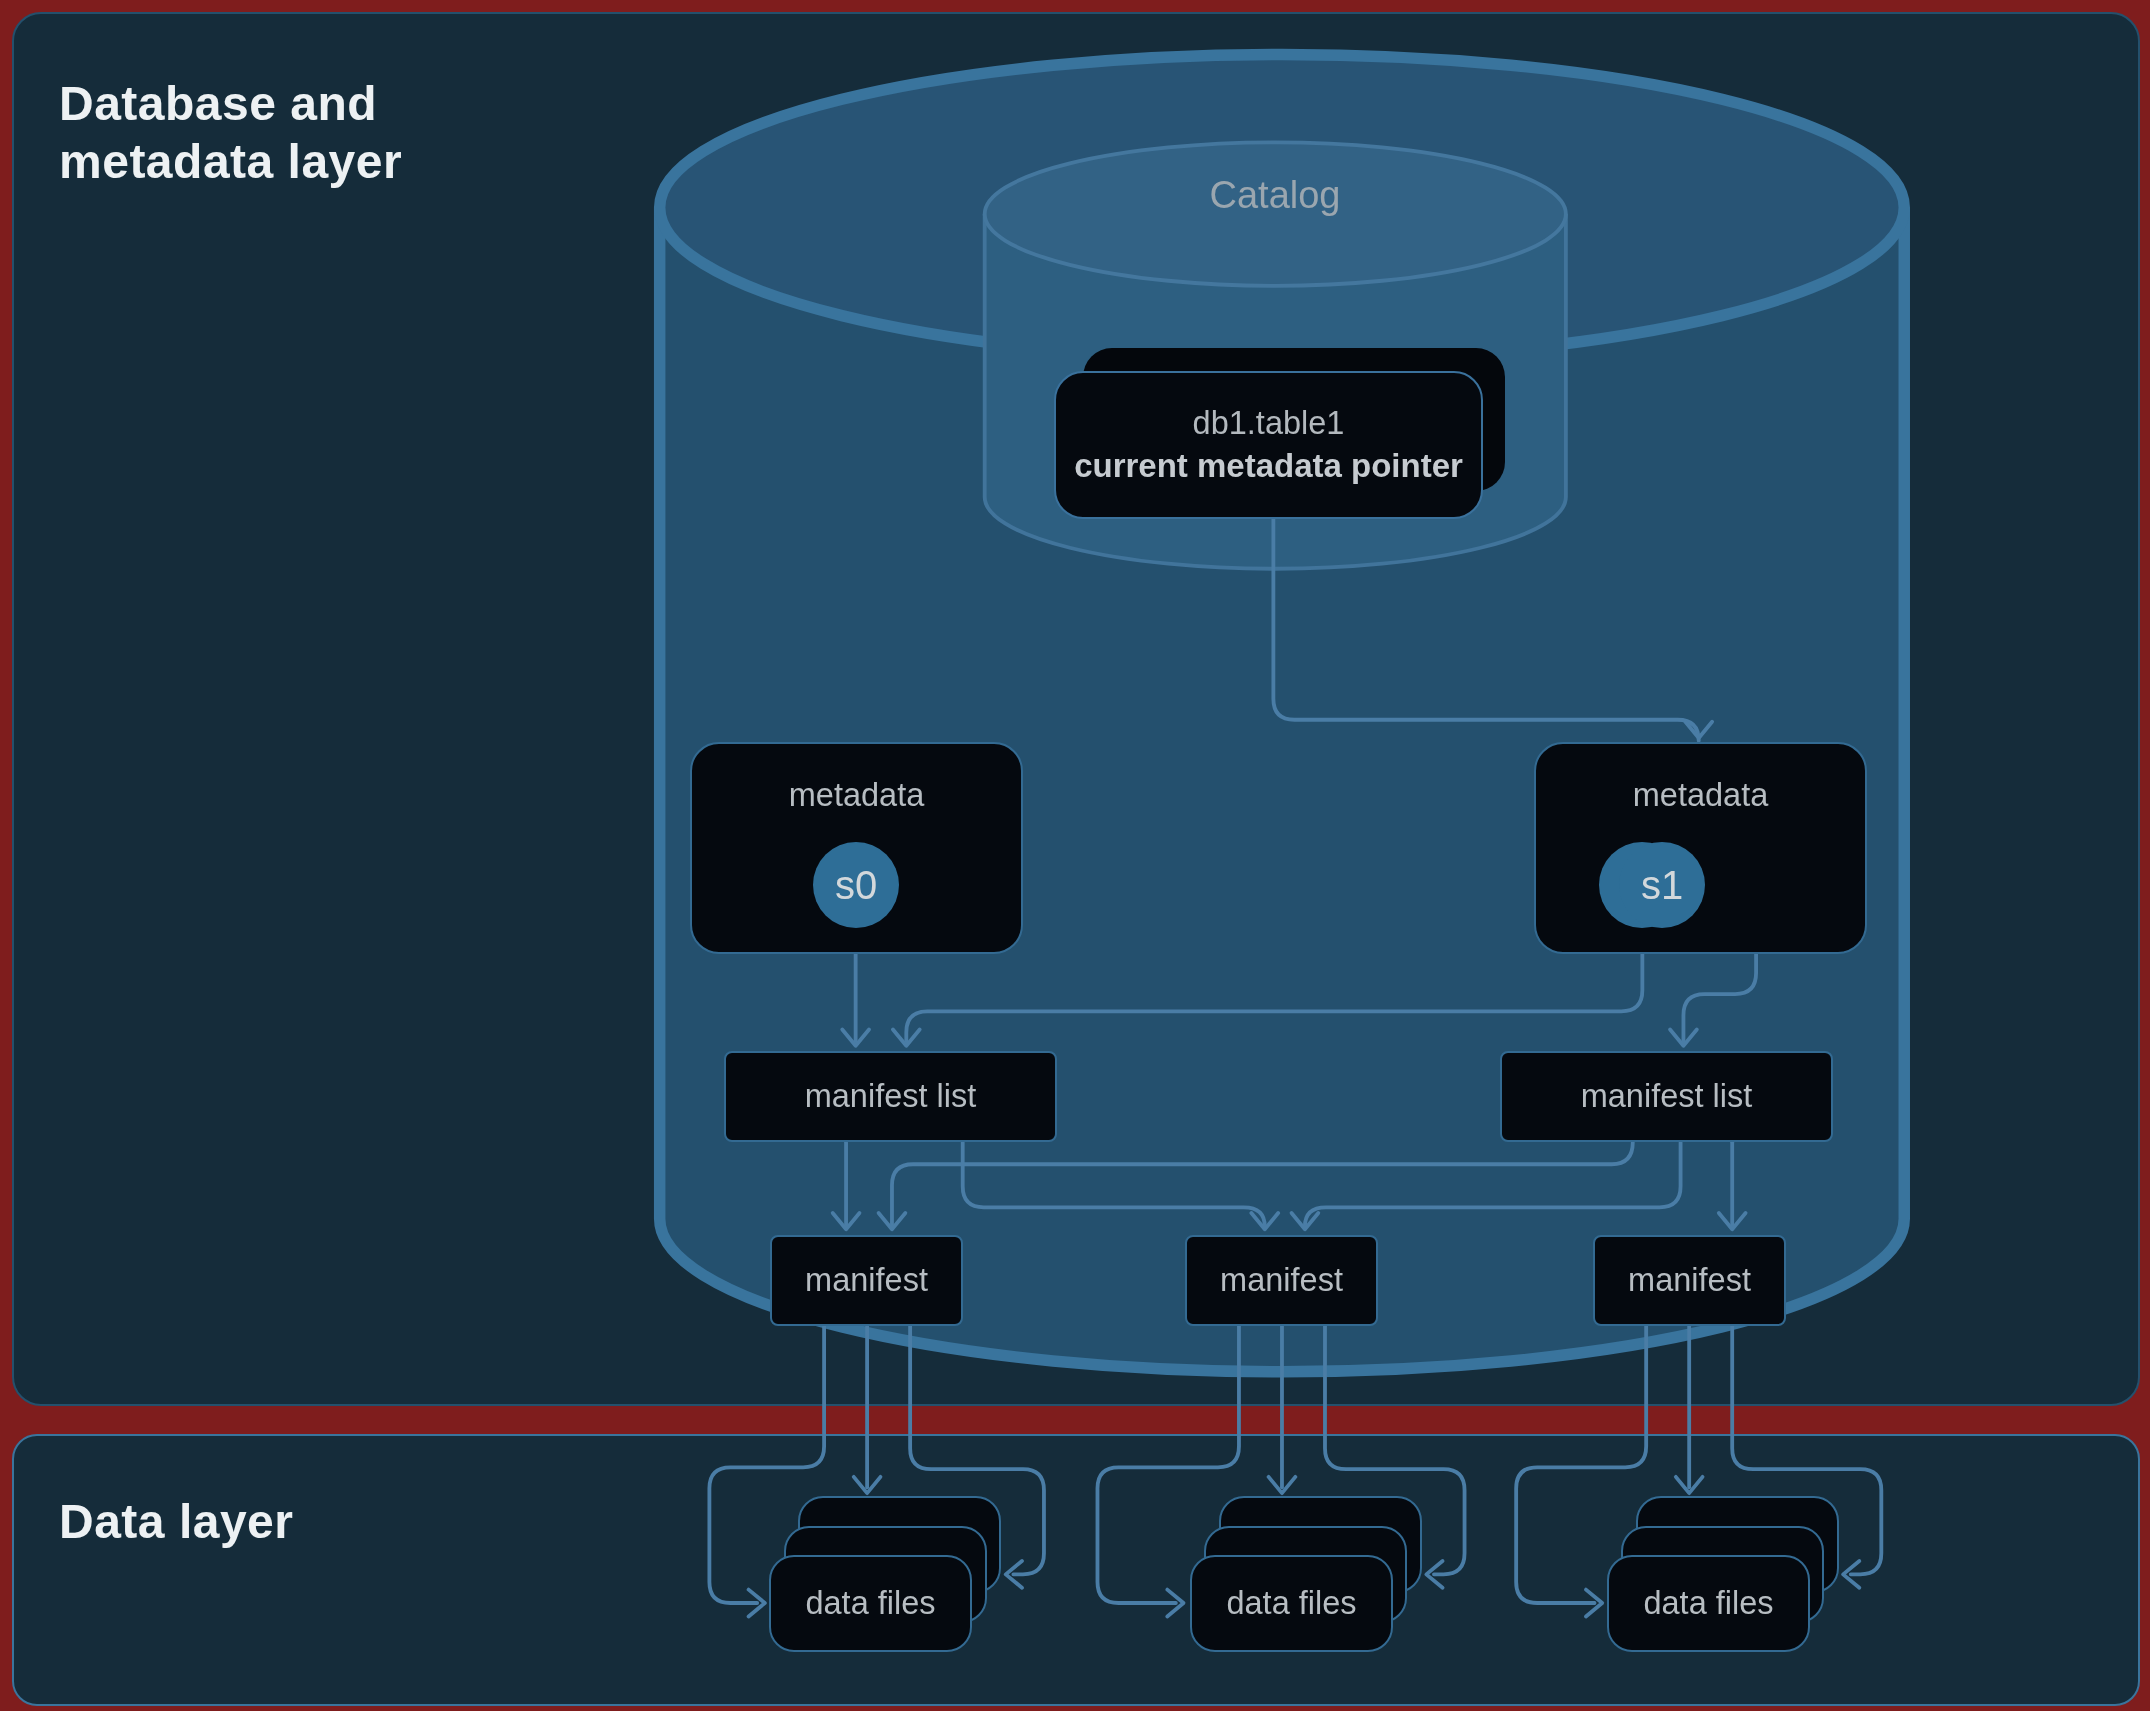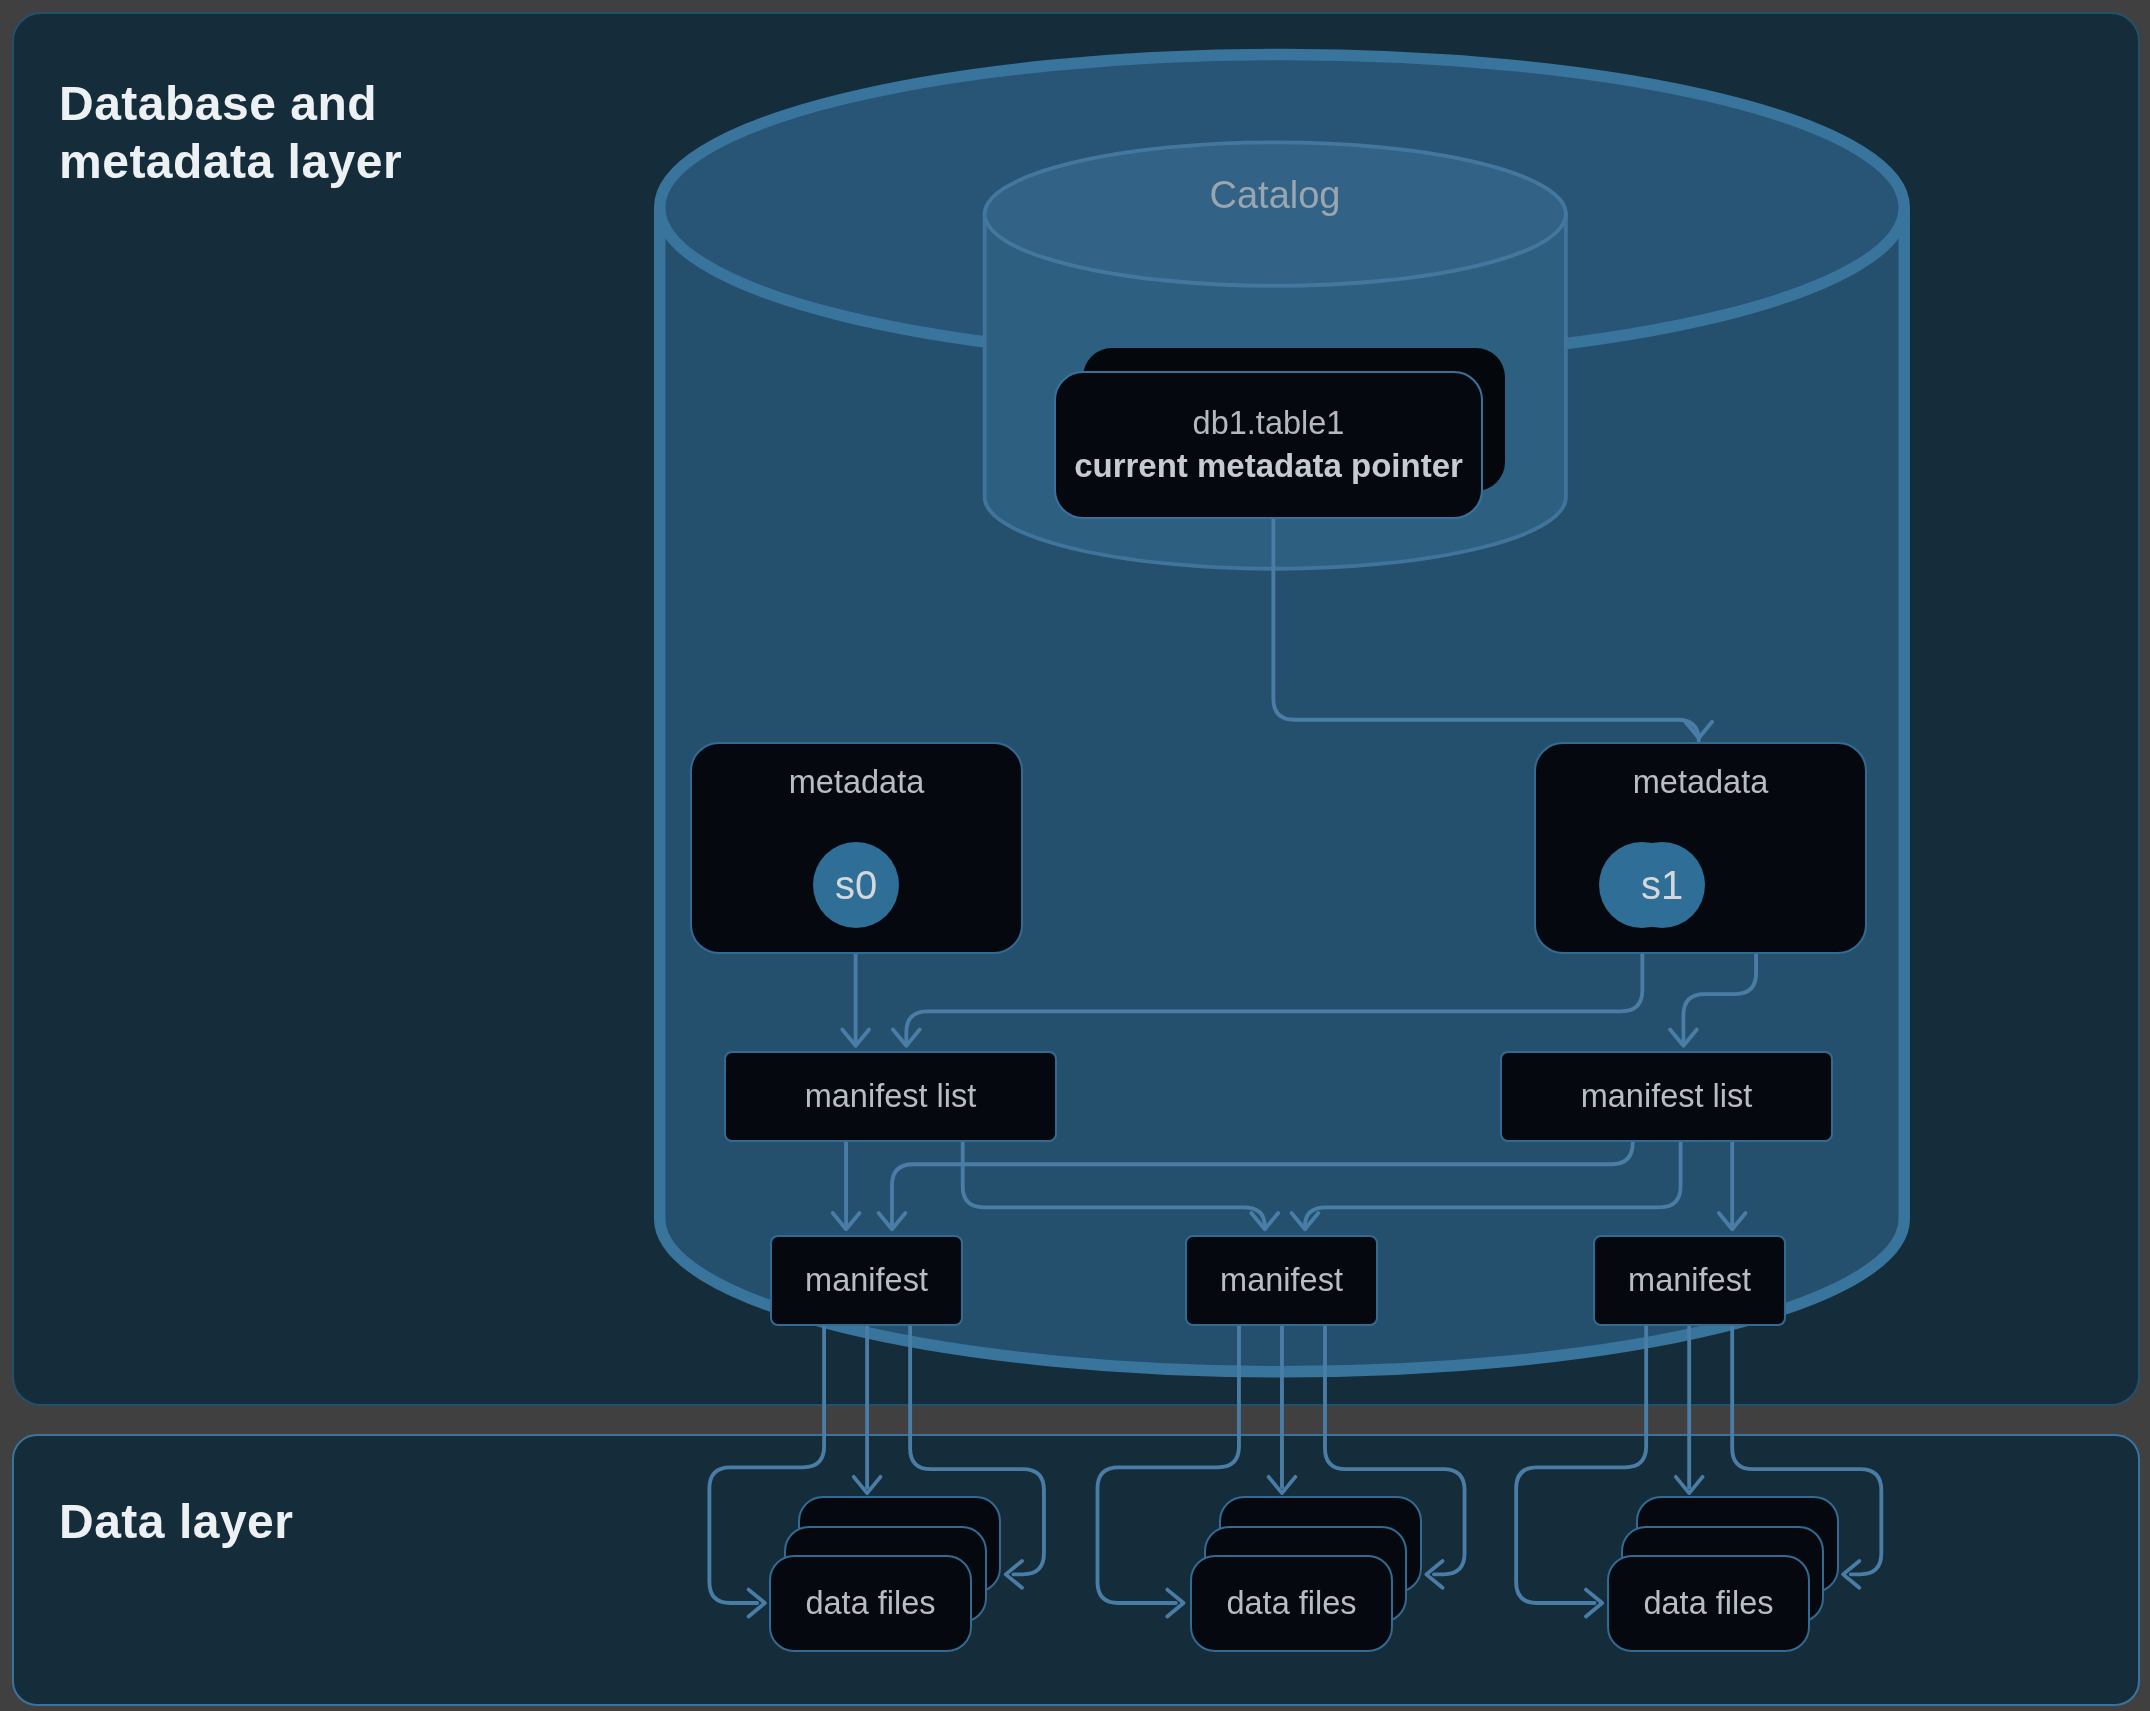--- a/index.html
+++ b/index.html
@@ -1,36 +1,36 @@
 <!DOCTYPE html>
 <html><head>
 <meta charset="utf-8">
 <style>
   html,body{margin:0;padding:0;background:#070809;}
   .stage{
     position:relative;width:2151px;height:1712px;overflow:hidden;
-    background:#404040;font-family:"Liberation Sans", sans-serif;
+    background:#7f1d1d;font-family:"Liberation Sans", sans-serif;
     -webkit-font-smoothing:antialiased;
   }
   .panel{position:absolute;background:#152c3a;box-sizing:border-box;}
   .panel-top{left:11.5px;top:11.5px;width:2128px;height:1394px;border:2.9px solid #24506c;border-radius:29px;}
   .panel-data{left:11.5px;top:1434px;width:2128px;height:272px;border:2.9px solid #3a749c;border-radius:25px;}
   .layer-title{
     position:absolute;color:#edf1f3;font-size:48px;font-weight:bold;
     line-height:58px;white-space:pre-line;letter-spacing:0.5px;
   }
   .title-meta{left:59px;top:75px;}
   .title-data{left:59px;top:1493px;}
   svg.diagram{position:absolute;left:0;top:0;}
   .box{
     position:absolute;background:#05090f;border:2.9px solid #336a92;border-radius:8px;
     color:#b7bdc2;font-size:32.5px;display:flex;align-items:center;justify-content:center;
     box-sizing:border-box;
   }
-  .box--metadata{border-radius:29px;align-items:flex-start;padding-top:20px;}
+  .box--metadata{border-radius:29px;align-items:flex-start;padding-top:33px;}
   .snap{
     position:absolute;width:86px;height:86px;border-radius:50%;background:#2e6e97;
     color:#d3d8db;font-size:40px;display:flex;align-items:center;justify-content:center;
   }
   .pointer-card-back{
     position:absolute;left:1083px;top:348px;width:422px;height:143px;
     background:#04070c;border-radius:29px;
   }
   .pointer-card{
     position:absolute;left:1054px;top:371px;width:429px;height:148px;

